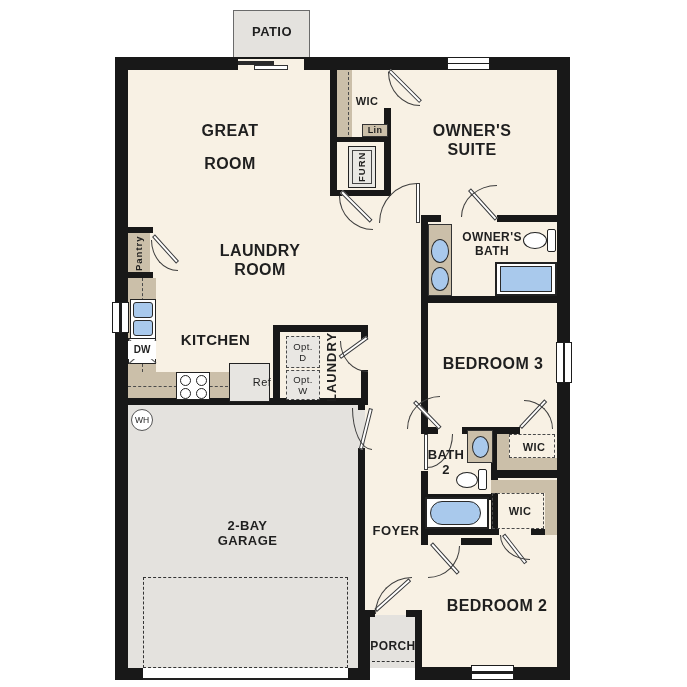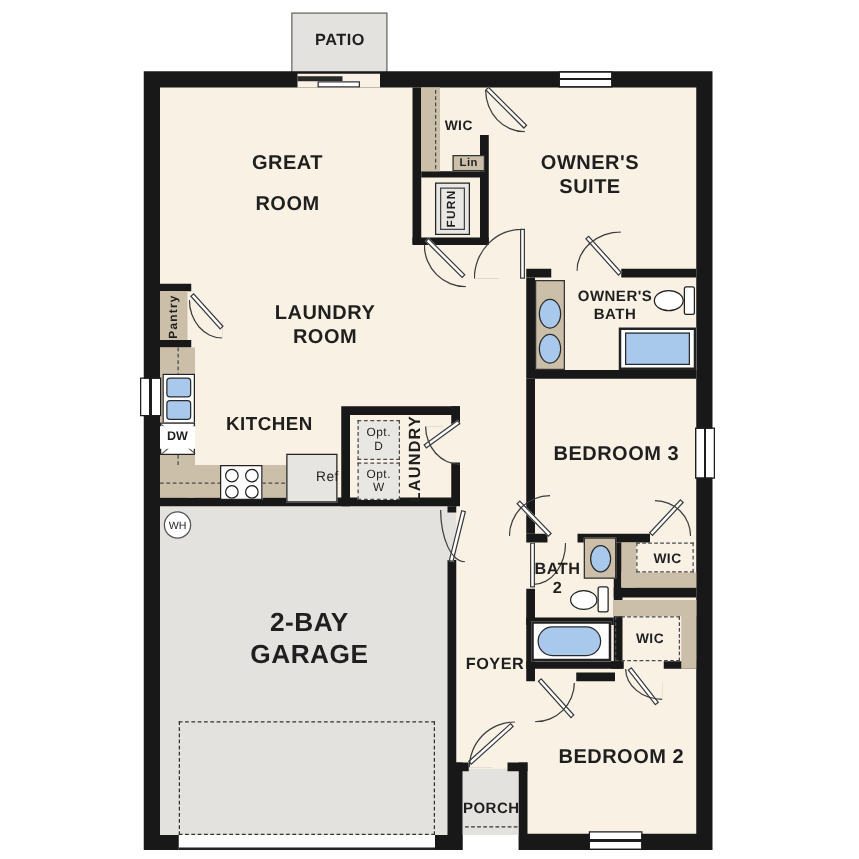--- a/index.html
+++ b/index.html
@@ -210,21 +210,21 @@
     </div>
   <div class="lab vlab" style="left:324px;top:334px;width:16px;height:66px;font-size:13px;">
       <span>LAUNDRY</span>
     </div>
   <div class="lab" style="left:428px;top:352px;width:130px;height:24px;font-size:16px;">
       <span>BEDROOM 3</span>
     </div>
   <div class="lab" style="left:131px;top:409px;width:22px;height:22px;font-size:8.5px;letter-spacing:0;font-weight:400;">
       <span>WH</span>
     </div>
-  <div class="lab" style="left:180px;top:486px;width:135px;height:52px;font-size:21px;">
+  <div class="lab" style="left:180px;top:507px;width:135px;height:52px;font-size:13px;">
     <span>2-BAY</span>
       <span>GARAGE</span>
   </div>
   <div class="lab" style="left:367px;top:520px;width:58px;height:22px;font-size:13px;text-align:center;">
       <span>FOYER</span>
     </div>
   <div class="lab" style="left:424px;top:446px;width:44px;height:32px;font-size:13px;">
     <span>BATH</span>
       <span>2</span>
   </div>

